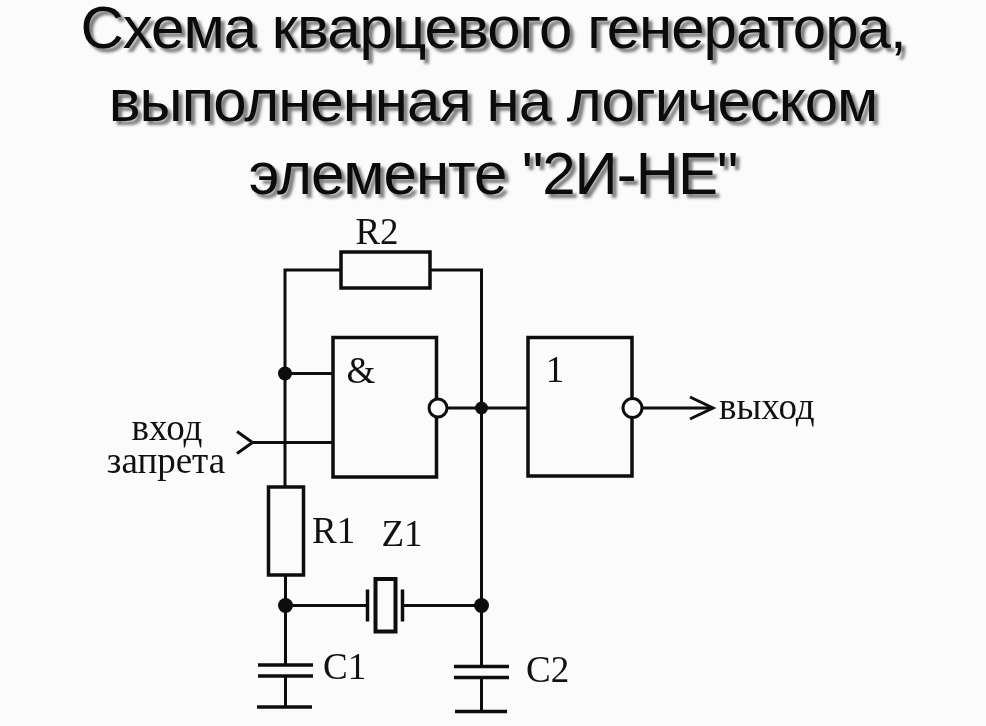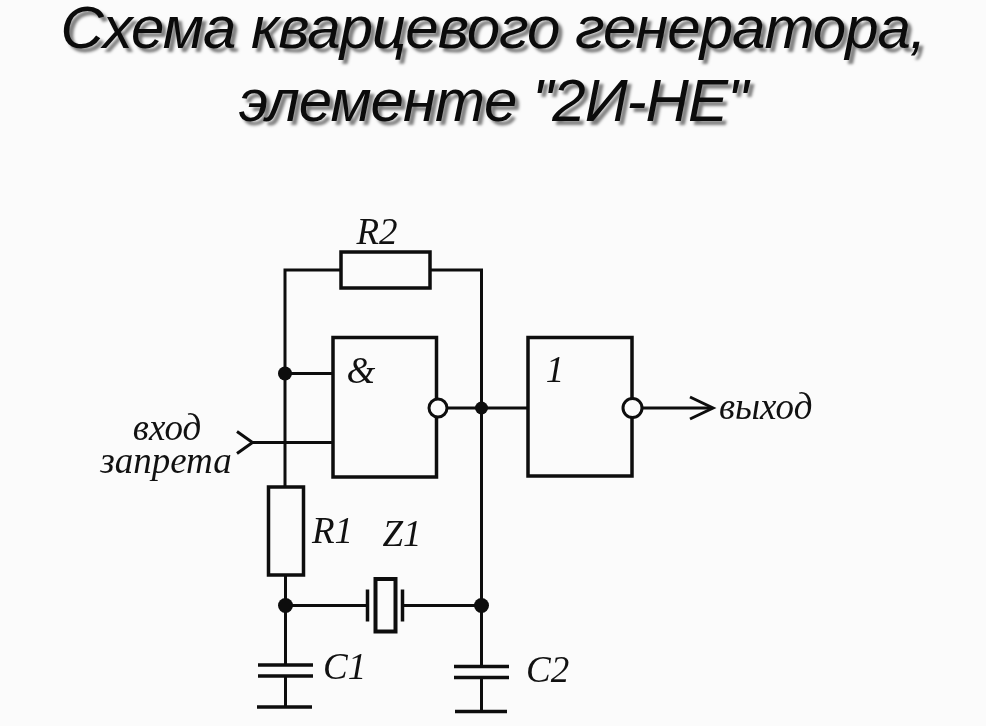--- a/index.html
+++ b/index.html
@@ -3,21 +3,21 @@
 <meta charset="utf-8">
 <style>
   html, body { margin: 0; padding: 0; }
   body {
     width: 986px; height: 726px;
     background: #fbfbfb;
     overflow: hidden;
     position: relative;
     font-family: "Liberation Sans", sans-serif;
   }
-  .stage { position: absolute; inset: 0; width: 986px; height: 726px; font-style: italic; }
+  .stage { position: absolute; inset: 0; width: 986px; height: 726px; }
   .title {
     position: absolute;
     top: -9px; left: 0; right: 0;
     text-align: center;
     font-family: "Liberation Sans", sans-serif;
     font-size: 60px;
     font-weight: normal;
     line-height: 73px;
     letter-spacing: -1px;
     color: #0b0b0b;
@@ -37,20 +37,21 @@
     fill: #111111;
   }
 </style>
 </head>
 <body>
 
 <div class="stage">
 
   <div class="title">
     <div>Схема кварцевого генератора,</div>
+    <div>выполненная на логическом</div>
     <div>элементе "2И-НЕ"</div>
   </div>
 
   <svg class="circuit" width="986" height="726" viewBox="0 0 986 726">
 
     <path class="wire" d="M341,270 H285 V487"></path>
 
     <path class="wire" d="M430,270 H481.5 V666"></path>
 
     <rect class="box" x="341" y="252" width="89" height="36"></rect>

